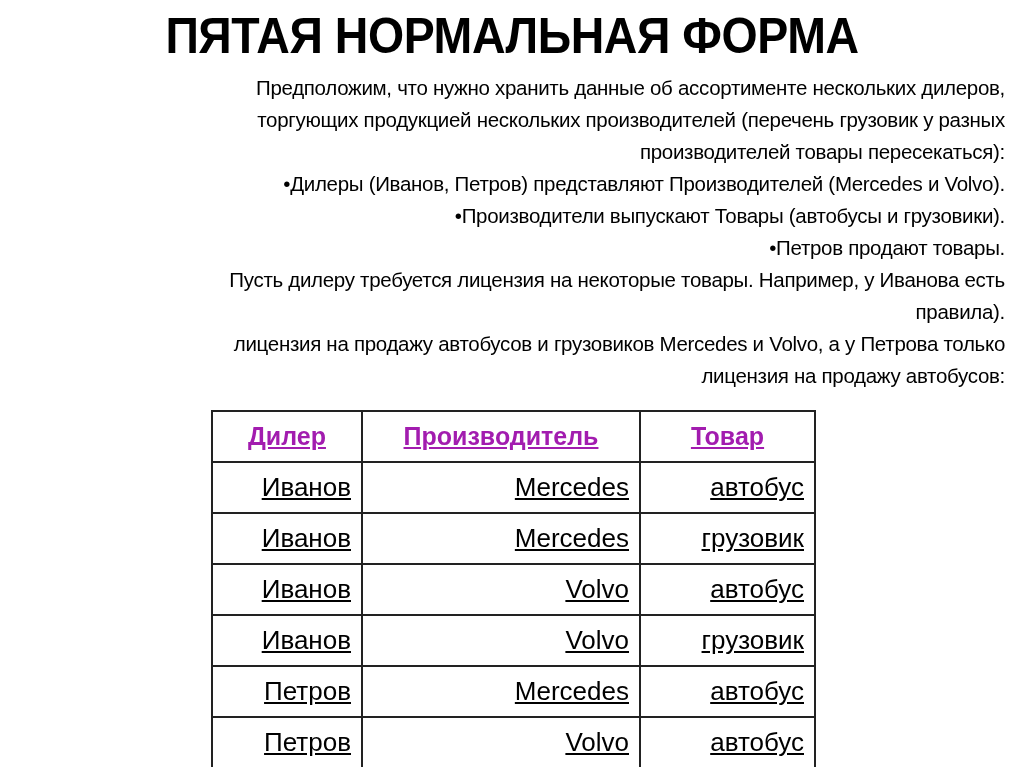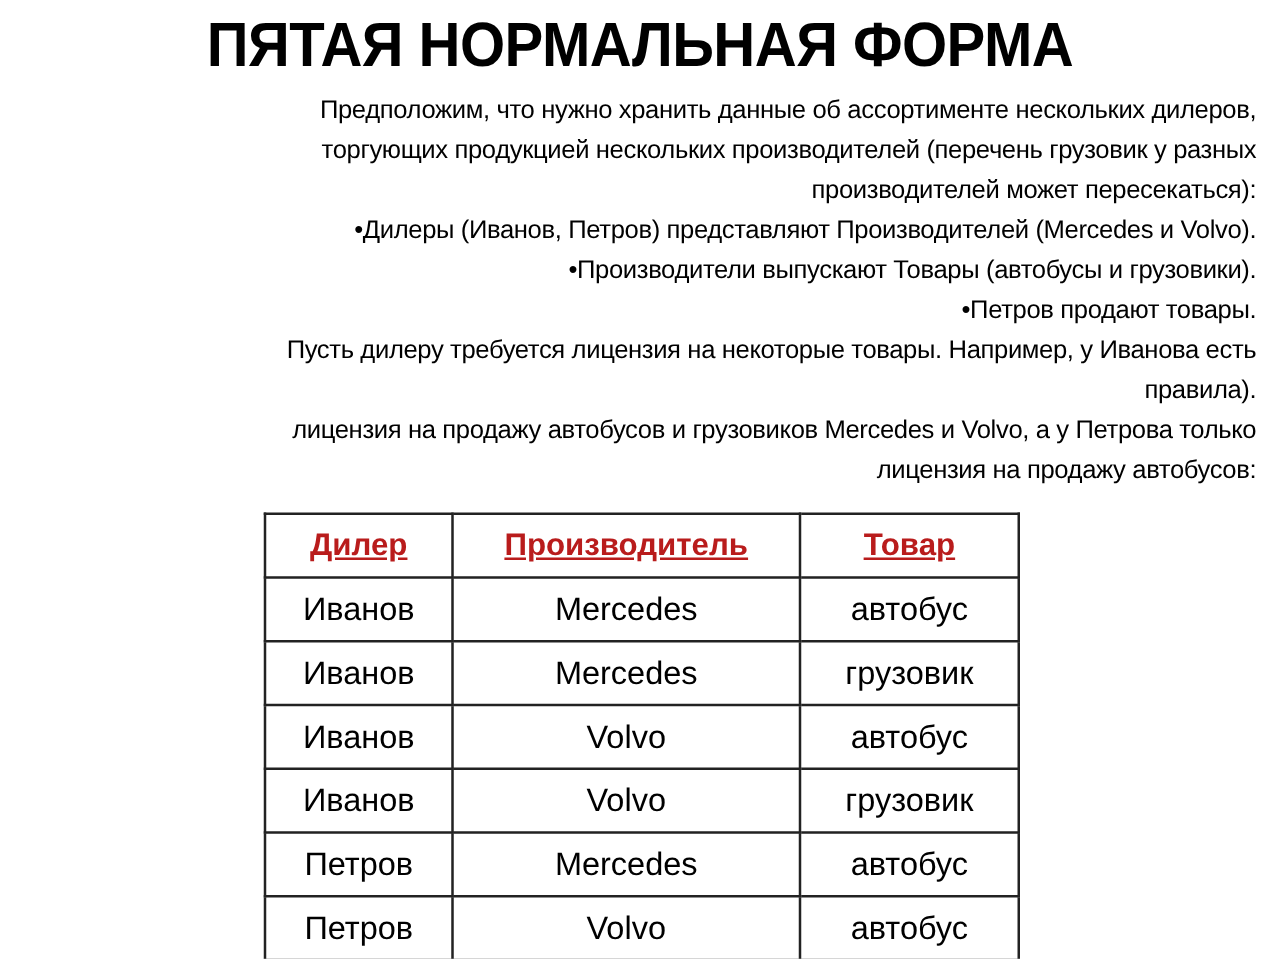--- a/index.html
+++ b/index.html
@@ -3,35 +3,35 @@
 <meta charset="utf-8">
 <style>
   html, body { margin:0; padding:0; }
   body { width:1024px; height:767px; background:#ffffff; overflow:hidden; position:relative; font-family:"Liberation Sans", sans-serif; color:#000; }
   .title { position:absolute; left:0; top:6px; width:1024px; text-align:center; font-family:"Liberation Sans", sans-serif; font-weight:bold; font-size:50px; letter-spacing:-0.5px; transform:scaleX(0.93); transform-origin:center; line-height:60px; }
   .body-text { position:absolute; left:30px; top:72px; width:975px; font-size:20.5px; line-height:32px; letter-spacing:-0.3px; }
   .line { white-space:nowrap; height:32px;text-align:right; }
   .indent { padding-left:34px; }
   .bullet { display:inline-block; width:30px; }
   table { position:absolute; left:211px; top:410px; border-collapse:collapse; font-size:26px; }
-  td, th { border:2px solid #222; height:49px; padding:0 10px; text-align:center; font-weight:normal; }
-  th { text-align:center; color:#b91c1c; font-weight:bold; text-decoration:underline; font-size:25px; }
+  td, th { border:2px solid #222; height:49px; padding:0 10px; text-align:right; font-weight:normal;text-decoration:underline; }
+  th { text-align:center; color:#a21caf; font-weight:bold; text-decoration:underline; font-size:25px; }
   .c1 { width:128px; }
   .c2 { width:256px;margin-left:32px; }
   .c3 { width:153px; }
 </style>
 </head>
 <body>
 
 <div class="title">ПЯТАЯ НОРМАЛЬНАЯ ФОРМА</div>
 
 <div class="body-text">
   <div class="line indent">Предположим, что нужно хранить данные об ассортименте нескольких дилеров,</div>
   <div class="line">торгующих продукцией нескольких производителей (перечень грузовик у разных</div>
-  <div class="line">производителей может пересекаться):</div>
+  <div class="line">производителей товары пересекаться):</div>
   <div class="line"><span class="bullet">•</span><span>Дилеры (Иванов, Петров) представляют Производителей (Mercedes и Volvo).</span></div>
   <div class="line"><span class="bullet">•</span><span>Производители выпускают Товары (автобусы и грузовики).</span></div>
   <div class="line"><span class="bullet">•</span><span>Петров продают товары.</span></div>
   <div class="line indent" style="padding-left:28px">Пусть дилеру требуется лицензия на некоторые товары. Например, у Иванова есть</div>
   <div class="line">правила).</div>
   <div class="line">лицензия на продажу автобусов и грузовиков Mercedes и Volvo, а у Петрова только</div>
   <div class="line">лицензия на продажу автобусов:</div>
 </div>
 
 <table>

